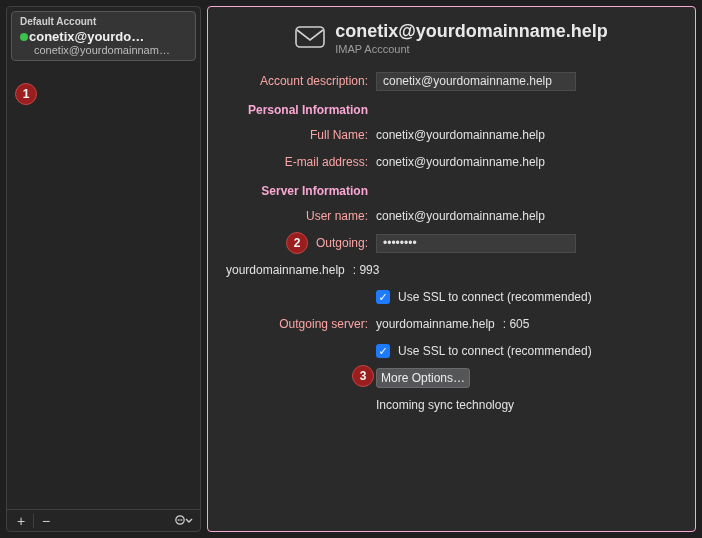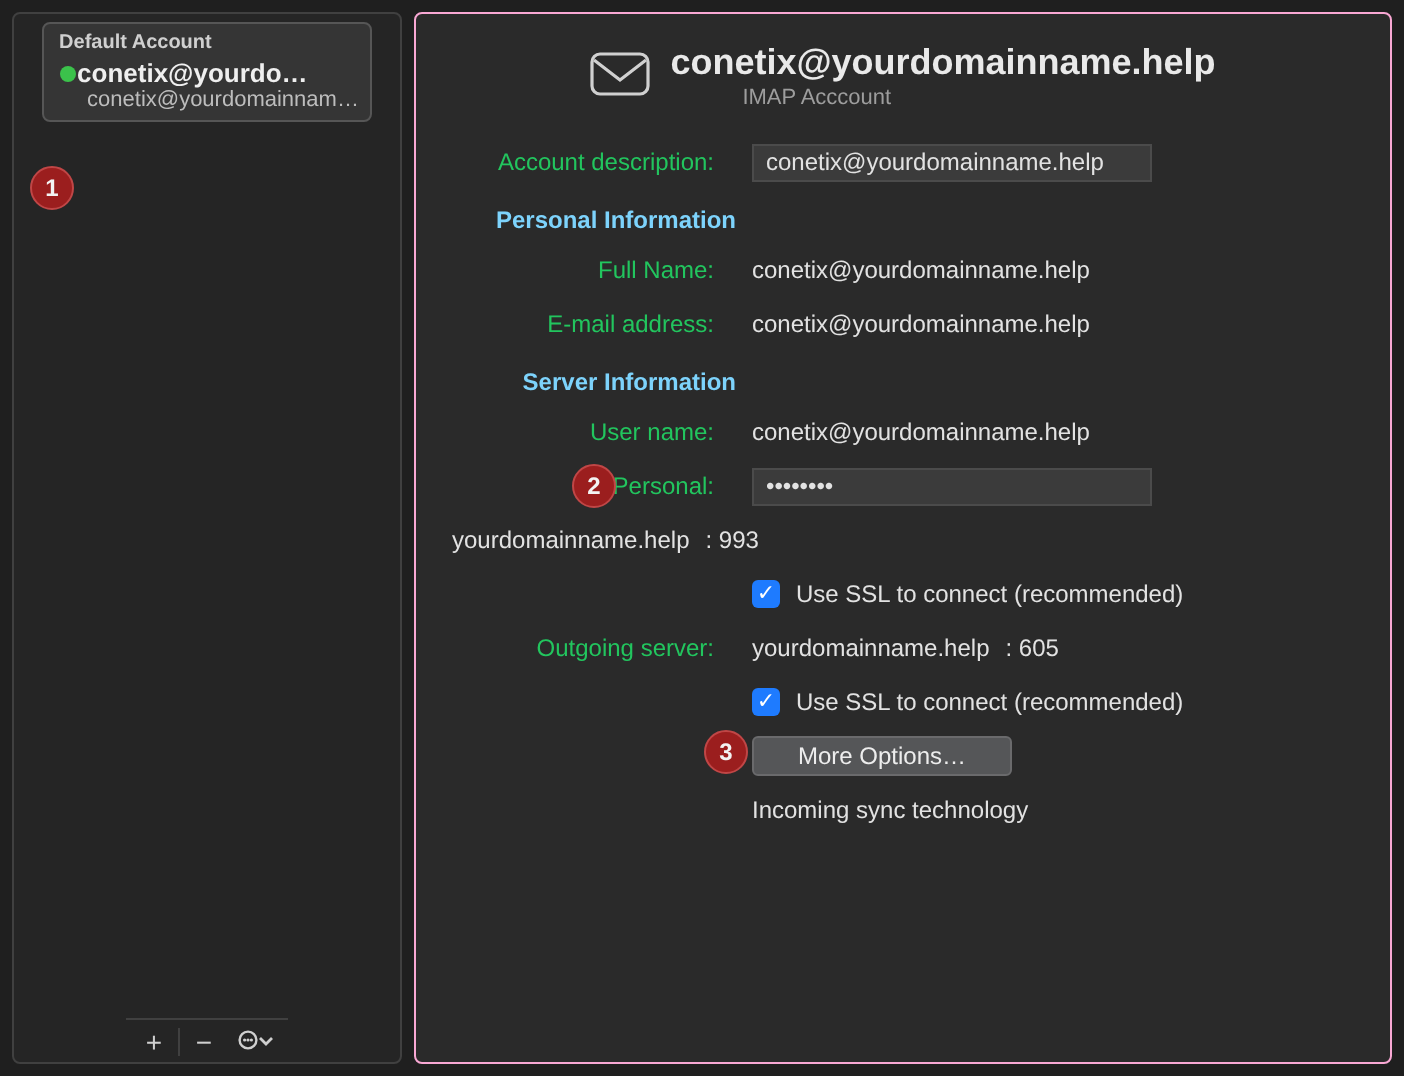--- a/index.html
+++ b/index.html
@@ -23,21 +23,20 @@
   }
   
   .sidebar {
     width: 195px;
     display: flex;
     flex-direction: column;
     background: #252525;
     border: 1px solid #404040;
     border-radius: 4px;
     position: relative;
-    align-items: center;
   }
   .sidebar-list { flex: 1; overflow: hidden; }
   .account-row {
     margin: 4px;
     padding: 4px 6px 4px 8px;
     border: 1px solid #565656;
     border-radius: 4px;
     background: #353535;
   }
   .account-row .default {
@@ -120,46 +119,45 @@
   .header .titles { text-align: left; }
   .header .title {
     font-size: 18px;
     font-weight: 600;
     color: #e9e9e9;
   }
   .header .subtitle {
     font-size: 11px;
     color: #9d9d9d;
     margin-top: 1px;
-    margin-left: 36px;
   }
 
   .form { margin-top: 4px; }
   .row {
     display: flex;
     align-items: center;
     min-height: 24px;
     margin-bottom: 3px;
   }
   .row .label {
     width: 150px;
     text-align: right;
-    padding-right: 19px;
-    color: #22c55e;
+    padding-right: 8px;
+    color: #fca5a5;
   }
   .row .value {
     flex: 1;
     display: flex;
     align-items: center;
     gap: 8px;
     color: #e2e2e2;
   }
   .section-title {
     font-weight: 700;
-    color: #7dd3fc;
+    color: #f9a8d4;
     text-align: right;
     width: 150px;
     padding-right: 8px;
     margin: 10px 0 6px 0;
   }
   .input {
     background: #3b3b3b;
     border: 1px solid #4b4b4b;
     color: #e2e2e2;
     padding: 2px 6px;
@@ -178,21 +176,21 @@
     justify-content: center;
     color: #fff;
     font-size: 11px;
     line-height: 1;
   }
   .btn {
     background: #555658;
     border: 1px solid #6a6a6c;
     border-radius: 3px;
     color: #ededed;
-    padding: 2px 22px;
+    padding: 2px 4px;
     font-size: 12px;
     height: 20px;
     display: inline-flex;
     align-items: center;
   }
   .muted { color: #7f7f7f; }
 
   .callout {
     position: absolute;
     width: 22px;
@@ -280,21 +278,21 @@
       </div>
 
       <div class="section-title">Server Information</div>
 
       <div class="row">
         <div class="label">User name:</div>
         <div class="value">conetix@yourdomainname.help</div>
       </div>
 
       <div class="row" style="position:relative">
-        <div class="label">Personal:</div>
+        <div class="label">Outgoing:</div>
         <div class="value">
           <input class="input" type="text" value="••••••••" style="">
         </div>
         <div class="callout" style="left:60px; top:1px;">2</div>
       </div>
 
       <div class="row">
         <div class="value">
           <span>yourdomainname.help</span>
           <span>: 993</span>

